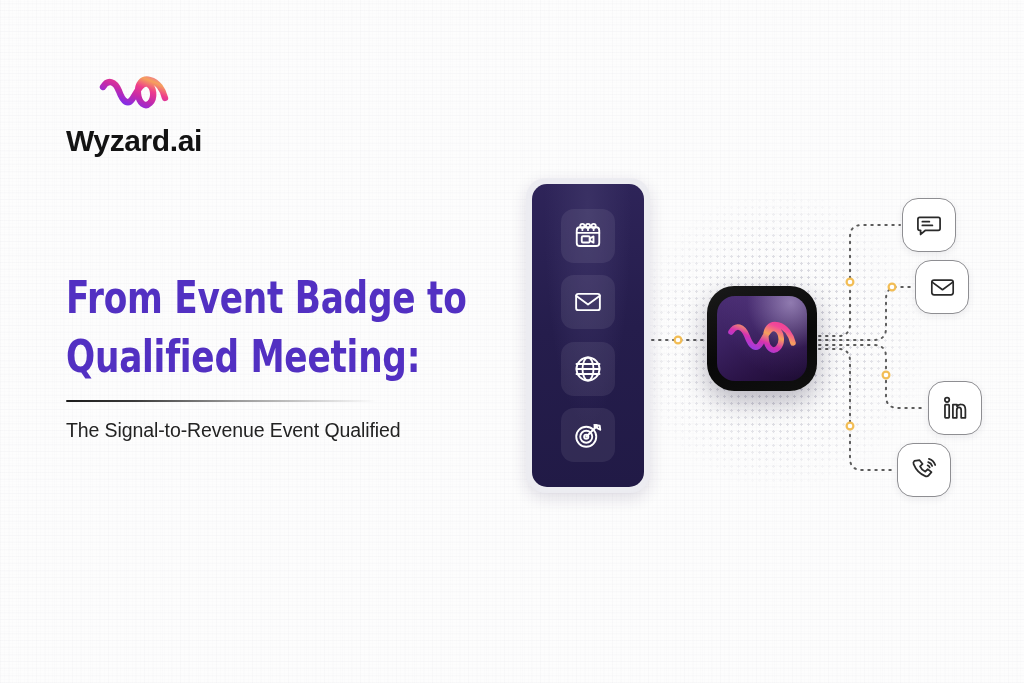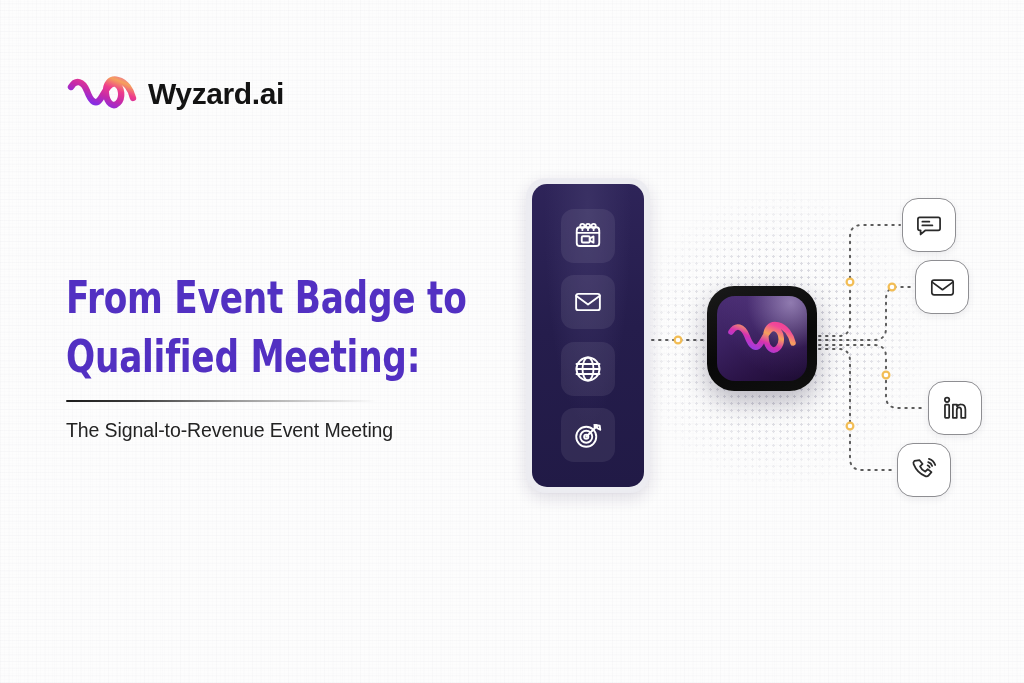--- a/index.html
+++ b/index.html
@@ -48,20 +48,21 @@
 
   
   .logo-block {
     position: absolute;
     left: 66px;
     top: 72px;
     display: flex;
     align-items: center;
     gap: 10px;
     z-index: 5;
+    flex-direction: column;
   }
   .logo-mark { display: block; width: 72px; height: 44px; }
   .logo-word {
     font-family: "Liberation Sans", sans-serif;
     font-size: 30px;
     font-weight: 700;
     color: #131313;
     letter-spacing: -.4px;
     line-height: 1;
   }
@@ -255,21 +256,21 @@
     </svg>
     <span class="logo-word">Wyzard.ai</span>
   </div>
 
   <div class="copy-block">
     <h1 class="headline">
       <span class="ln">From Event Badge to</span>
       <span class="ln">Qualified Meeting:</span>
     </h1>
     <div class="rule"></div>
-    <div class="subhead">The Signal-to-Revenue Event Meeting</div>
+    <div class="subhead">The Signal-to-Revenue Event Qualified</div>
   </div>
 
   <div class="diagram">
 
     <div class="halftone"></div>
 
     <svg class="wires" viewBox="0 0 524 370">
       <g fill="none" stroke="#5b5b5b" stroke-width="2" stroke-linecap="round" stroke-dasharray="1.5 5.5">
 
         <path d="M152,180 L205,180"></path>

